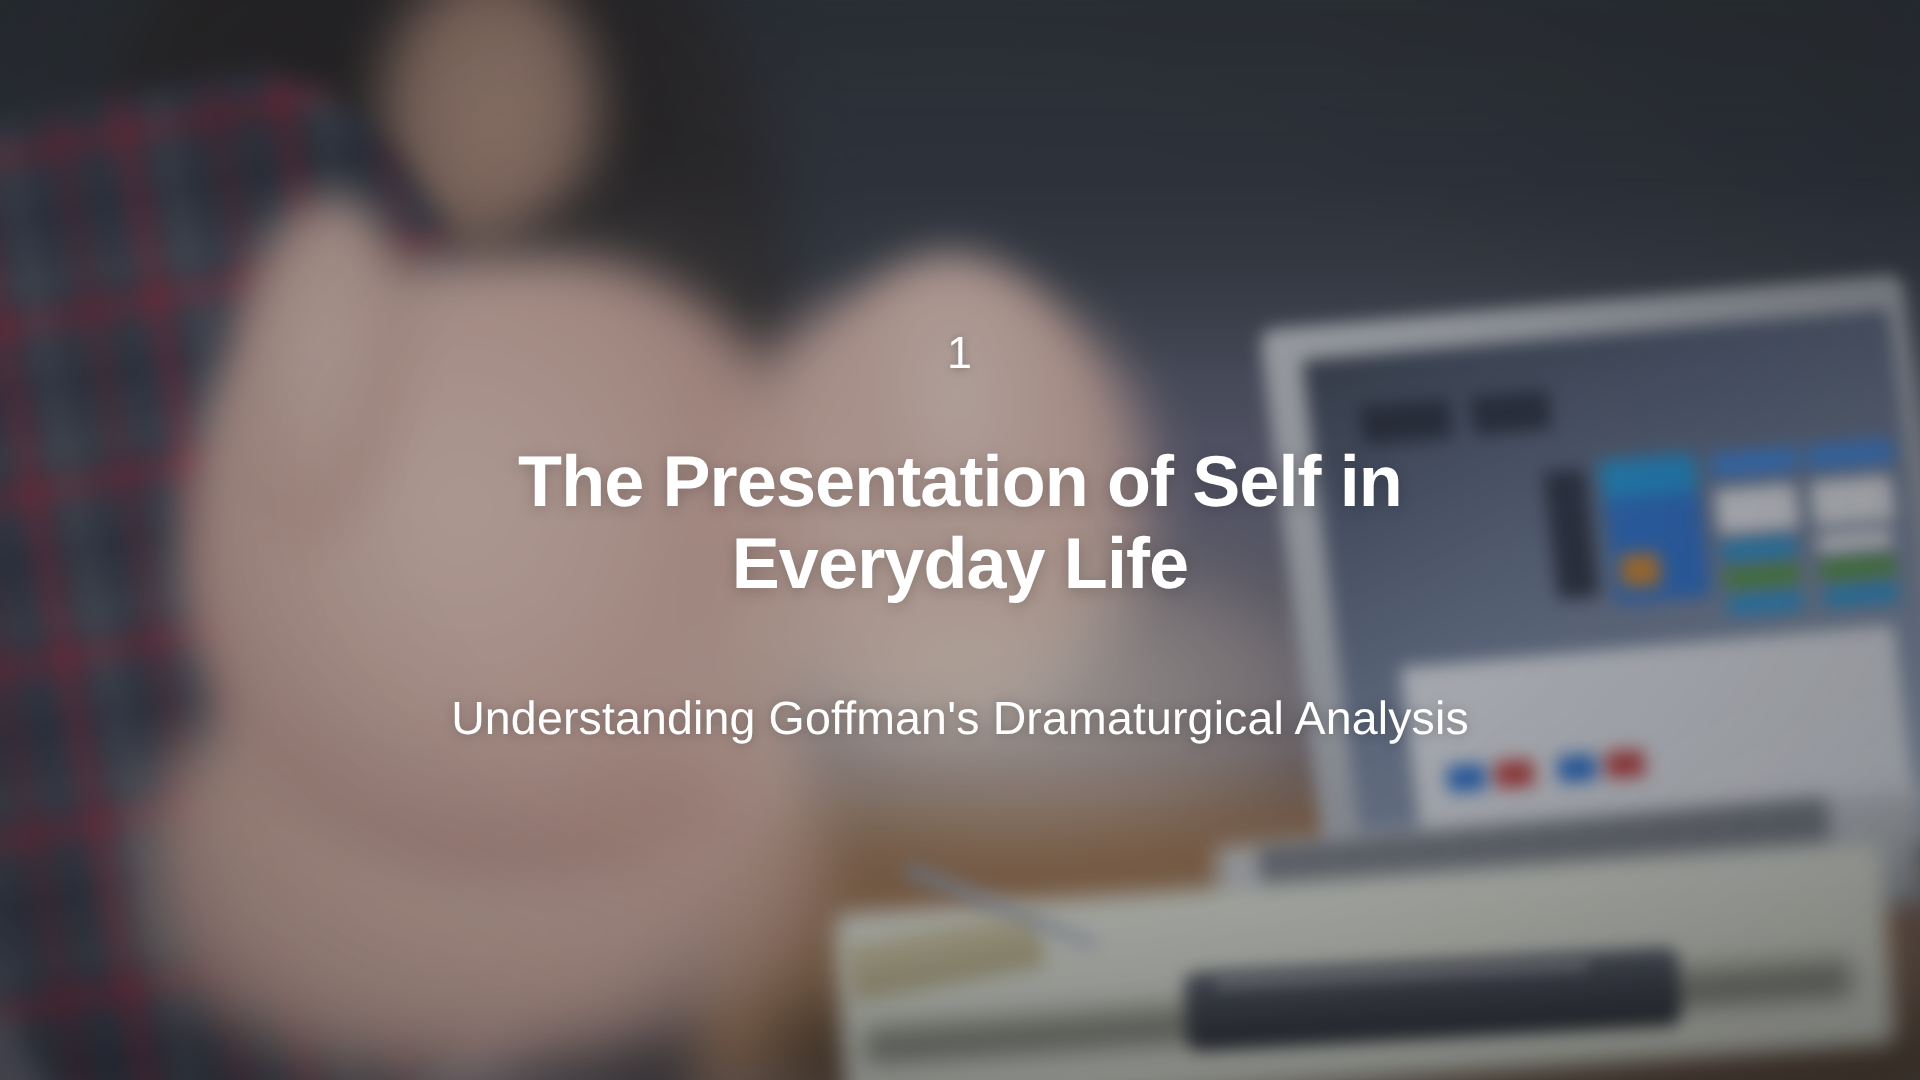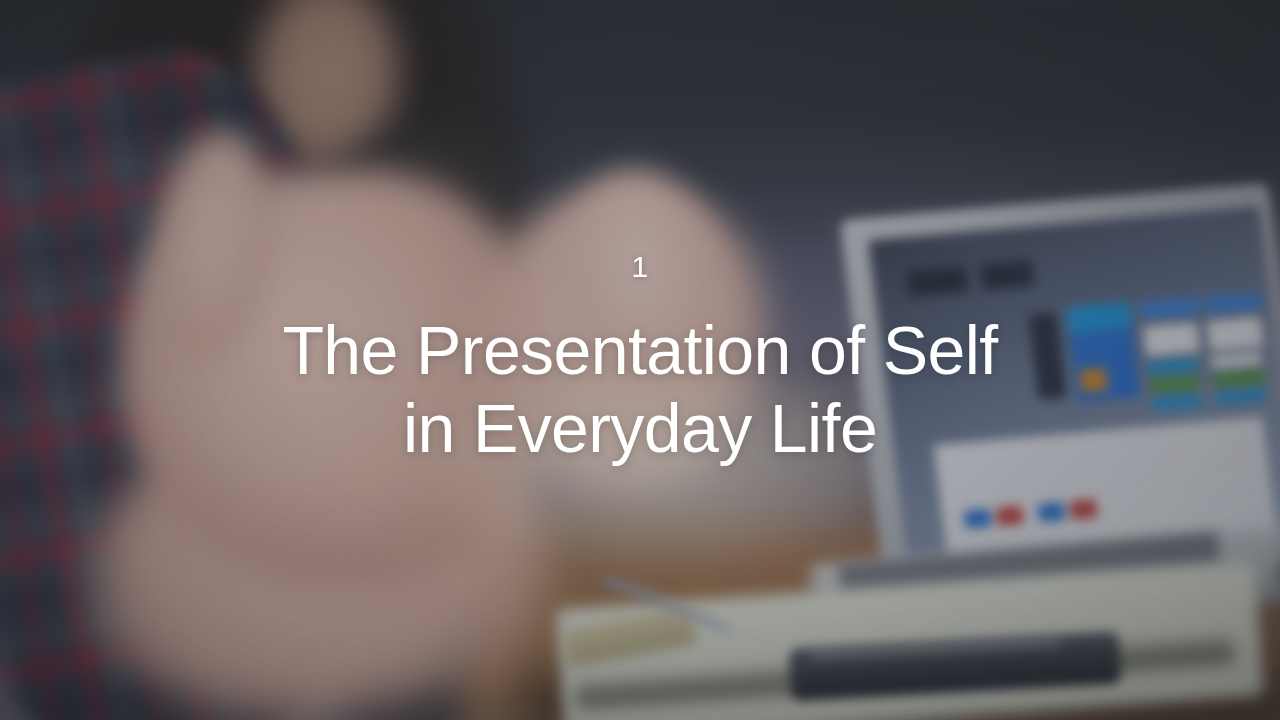--- a/index.html
+++ b/index.html
@@ -365,25 +365,25 @@
     color: #ffffff;
     font-size: 30px;
     font-weight: 400;
     line-height: 1;
     letter-spacing: .5px;
     margin: 0 0 30px 0;
     text-shadow: 0 1px 6px rgba(0,0,0,0.30);
   }
   .slide-title {
     color: #ffffff;
-    font-size: 68px;
-    font-weight: normal;
+    font-size: 48px;
+    font-weight: bold;
     line-height: 1.14;
     letter-spacing: -0.6px;
-    margin: 0;
+    margin: 14px;
     max-width: 760px;
     text-shadow: 0 2px 10px rgba(0,0,0,0.22);
   }
   .slide-subtitle {
     color: #ffffff;
     font-size: 31px;
     font-weight: 300;
     line-height: 1.3;
     letter-spacing: .1px;
     margin: 40px 0 0 0;
@@ -456,15 +456,16 @@
     <div class="phone-hl"></div>
 
     <div class="photo-blur"></div>
     <div class="overlay-tint"></div>
     <div class="overlay-vignette"></div>
   </div>
 
   <div class="content">
     <div class="slide-number">1</div>
     <h1 class="slide-title">The Presentation of Self in Everyday Life</h1>
+    <p class="slide-subtitle">Understanding Goffman's Dramaturgical Analysis</p>
   </div>
 
 </div>
 
 </body></html>

